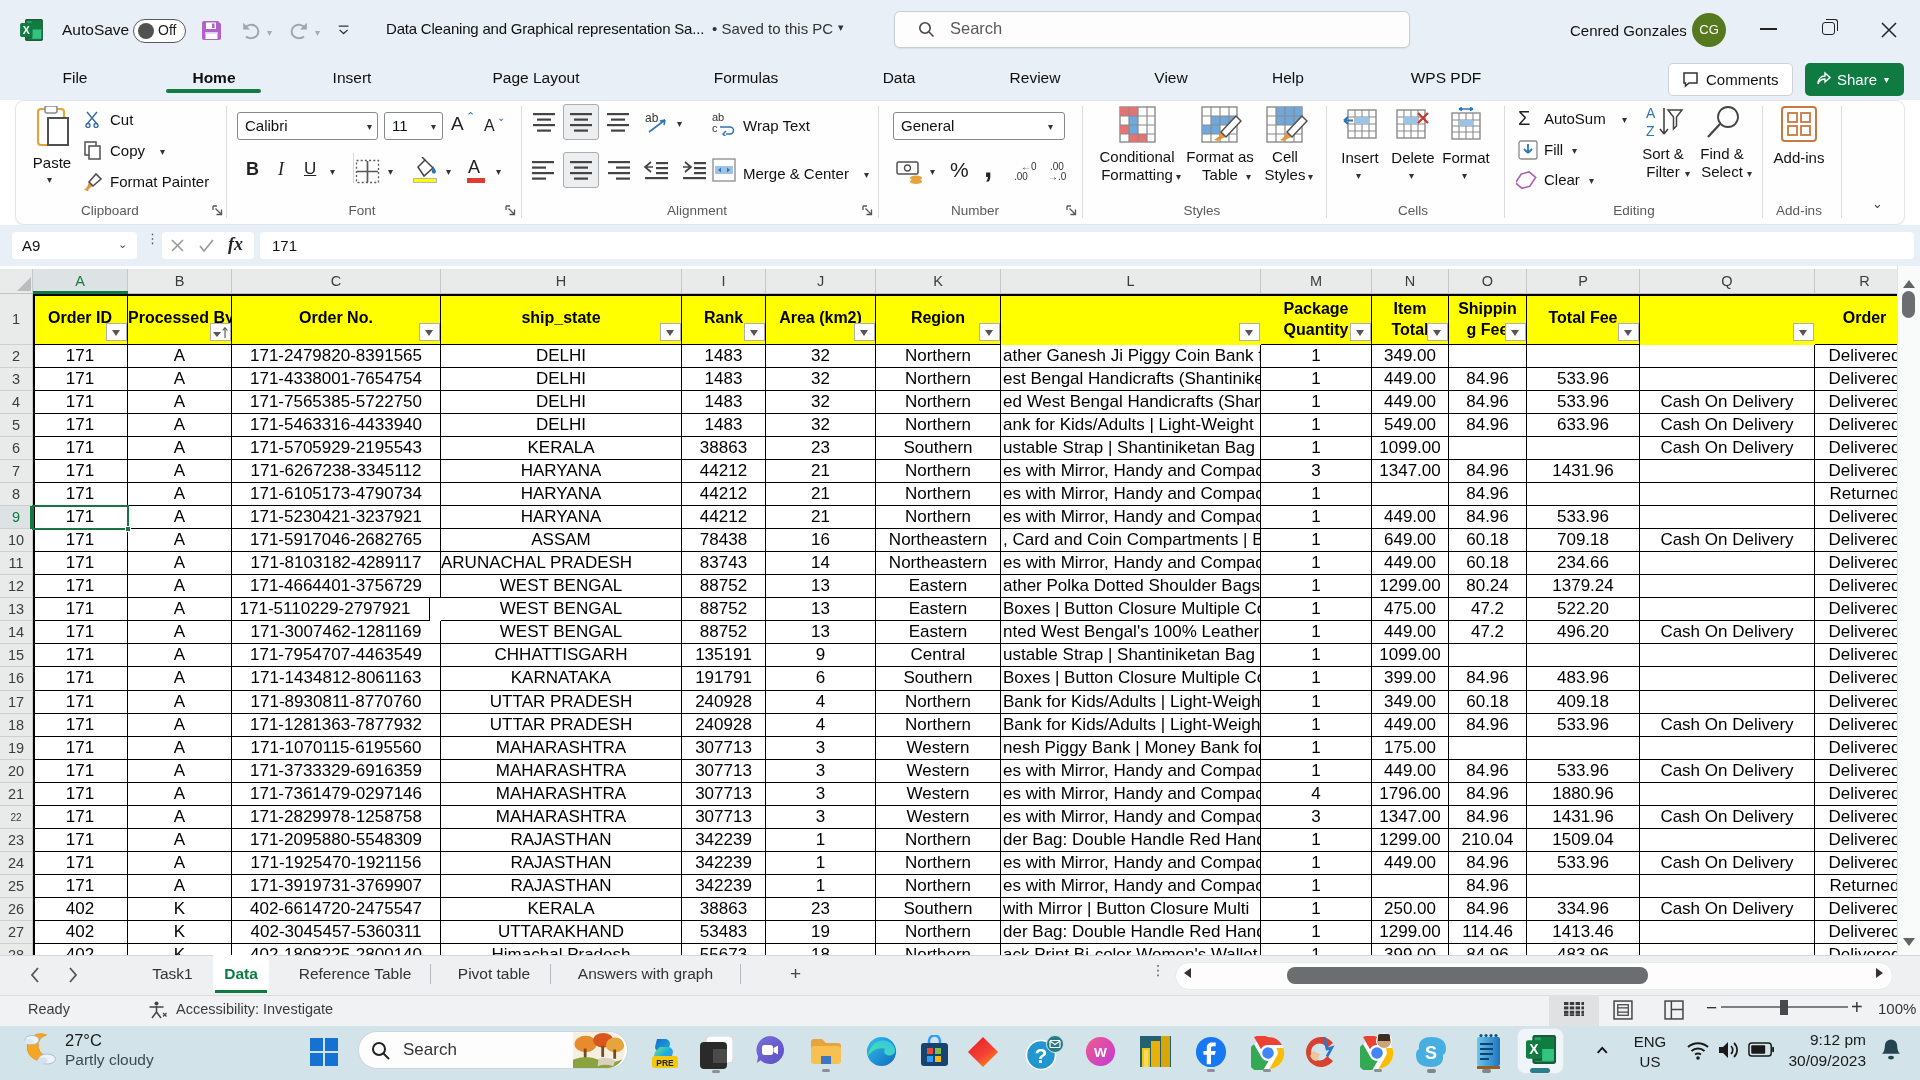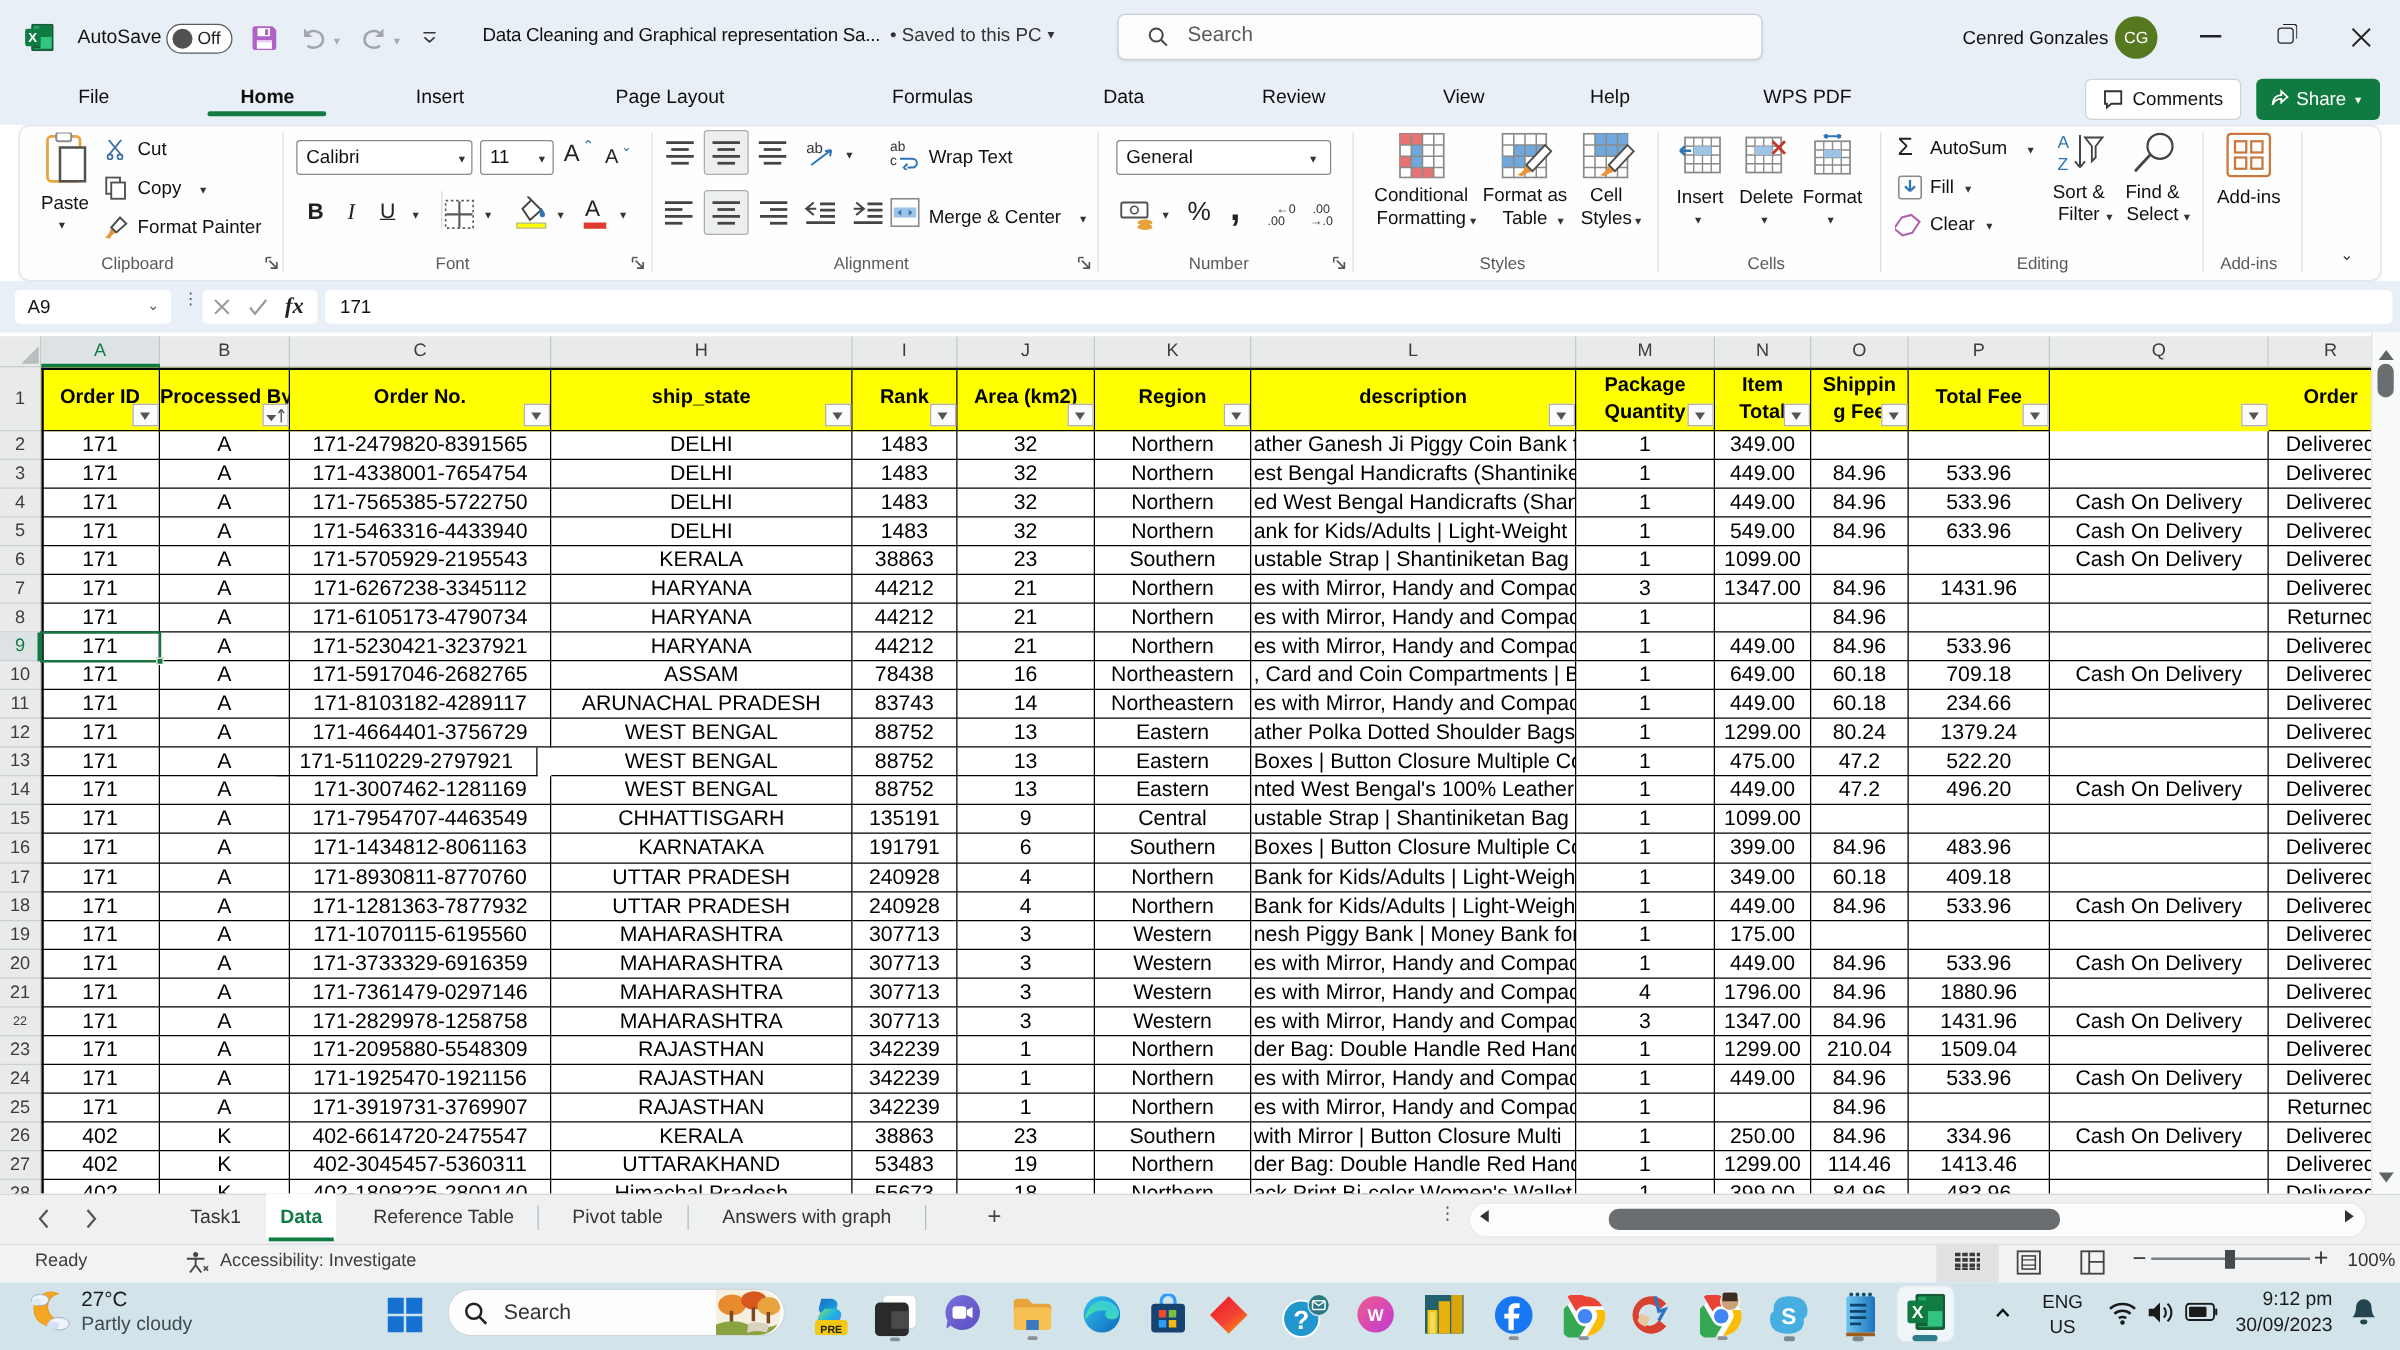--- a/index.html
+++ b/index.html
@@ -435,23 +435,20 @@
       <div style="line-height:48.5px;">ship_state</div>
     </div>
 <div class="ab ct" style="left:649px;top:0;width:84px;height:50.5px;border-right:1.5px solid #000;border-bottom:1.5px solid #000;font-size:16px;font-weight:bold;color:#000;overflow:hidden;white-space:nowrap;">
       <div style="line-height:48.5px;">Rank</div>
     </div>
 <div class="ab ct" style="left:733px;top:0;width:110px;height:50.5px;border-right:1.5px solid #000;border-bottom:1.5px solid #000;font-size:16px;font-weight:bold;color:#000;overflow:hidden;white-space:nowrap;">
       <div style="line-height:48.5px;">Area (km2)</div>
     </div>
 <div class="ab ct" style="left:843px;top:0;width:125px;height:50.5px;border-right:1.5px solid #000;border-bottom:1.5px solid #000;font-size:16px;font-weight:bold;color:#000;overflow:hidden;white-space:nowrap;">
       <div style="line-height:48.5px;">Region</div>
-    </div>
-<div class="ab ct" style="left:968px;top:0;width:260px;height:50.5px;border-right:1.5px solid #000;border-bottom:1.5px solid #000;font-size:16px;font-weight:bold;color:#000;overflow:hidden;white-space:nowrap;">
-      <div style="line-height:48.5px;">description</div>
     </div>
 <div class="ab ct" style="left:1228px;top:0;width:111px;height:50.5px;border-right:1.5px solid #000;border-bottom:1.5px solid #000;font-size:16px;font-weight:bold;color:#000;overflow:hidden;white-space:nowrap;">
       <div style="line-height:21px;padding-top:4px;">Package<br>Quantity</div>
     </div>
 <div class="ab ct" style="left:1339px;top:0;width:77px;height:50.5px;border-right:1.5px solid #000;border-bottom:1.5px solid #000;font-size:16px;font-weight:bold;color:#000;overflow:hidden;white-space:nowrap;">
       <div style="line-height:21px;padding-top:4px;">Item<br>Total</div>
     </div>
 <div class="ab ct" style="left:1416px;top:0;width:78px;height:50.5px;border-right:1.5px solid #000;border-bottom:1.5px solid #000;font-size:16px;font-weight:bold;color:#000;overflow:hidden;white-space:nowrap;">
       <div style="line-height:21px;padding-top:4px;">Shippin<br>g Fee</div>
     </div>
@@ -612,21 +609,21 @@
 <div class="ab" style="left:968px;top:235.06px;width:260px;height:23.07px;border-right:1.5px solid #000;border-bottom:1.5px solid #000;font-size:17px;color:#000;line-height:22.07px;overflow:hidden;white-space:nowrap;text-align:left;padding-left:2px;">, Card and Coin Compartments | Bla</div>
 <div class="ab" style="left:1228px;top:235.06px;width:111px;height:23.07px;border-right:1.5px solid #000;border-bottom:1.5px solid #000;font-size:17px;color:#000;line-height:22.07px;overflow:hidden;white-space:nowrap;text-align:center;">1</div>
 <div class="ab" style="left:1339px;top:235.06px;width:77px;height:23.07px;border-right:1.5px solid #000;border-bottom:1.5px solid #000;font-size:17px;color:#000;line-height:22.07px;overflow:hidden;white-space:nowrap;text-align:center;">649.00</div>
 <div class="ab" style="left:1416px;top:235.06px;width:78px;height:23.07px;border-right:1.5px solid #000;border-bottom:1.5px solid #000;font-size:17px;color:#000;line-height:22.07px;overflow:hidden;white-space:nowrap;text-align:center;">60.18</div>
 <div class="ab" style="left:1494px;top:235.06px;width:113px;height:23.07px;border-right:1.5px solid #000;border-bottom:1.5px solid #000;font-size:17px;color:#000;line-height:22.07px;overflow:hidden;white-space:nowrap;text-align:center;">709.18</div>
 <div class="ab" style="left:1607px;top:235.06px;width:175px;height:23.07px;border-right:1.5px solid #000;border-bottom:1.5px solid #000;font-size:17px;color:#000;line-height:22.07px;overflow:hidden;white-space:nowrap;text-align:center;">Cash On Delivery</div>
 <div class="ab" style="left:1782px;top:235.06px;width:100px;height:23.07px;border-right:1.5px solid #000;border-bottom:1.5px solid #000;font-size:17px;color:#000;line-height:22.07px;overflow:hidden;white-space:nowrap;text-align:center;">Delivered</div>
 <div class="ab" style="left:0px;top:258.13px;width:95px;height:23.07px;border-right:1.5px solid #000;border-bottom:1.5px solid #000;font-size:17px;color:#000;line-height:22.07px;overflow:hidden;white-space:nowrap;text-align:center;">171</div>
 <div class="ab" style="left:95px;top:258.13px;width:104px;height:23.07px;border-right:1.5px solid #000;border-bottom:1.5px solid #000;font-size:17px;color:#000;line-height:22.07px;overflow:hidden;white-space:nowrap;text-align:center;">A</div>
 <div class="ab" style="left:199px;top:258.13px;width:209px;height:23.07px;border-right:1.5px solid #000;border-bottom:1.5px solid #000;font-size:17px;color:#000;line-height:22.07px;overflow:hidden;white-space:nowrap;text-align:center;">171-8103182-4289117</div>
-<div class="ab" style="left:408px;top:258.13px;width:241px;height:23.07px;border-right:1.5px solid #000;border-bottom:1.5px solid #000;font-size:17px;color:#000;line-height:22.07px;overflow:hidden;white-space:nowrap;text-align:center;">ARUNACHAL PRADESH</div>
+<div class="ab" style="left:408px;top:258.13px;width:241px;height:23.07px;border-right:1.5px solid #000;border-bottom:1.5px solid #000;font-size:17px;color:#000;line-height:22.07px;overflow:hidden;white-space:nowrap;text-align:left;">ARUNACHAL PRADESH</div>
 <div class="ab" style="left:649px;top:258.13px;width:84px;height:23.07px;border-right:1.5px solid #000;border-bottom:1.5px solid #000;font-size:17px;color:#000;line-height:22.07px;overflow:hidden;white-space:nowrap;text-align:center;">83743</div>
 <div class="ab" style="left:733px;top:258.13px;width:110px;height:23.07px;border-right:1.5px solid #000;border-bottom:1.5px solid #000;font-size:17px;color:#000;line-height:22.07px;overflow:hidden;white-space:nowrap;text-align:center;">14</div>
 <div class="ab" style="left:843px;top:258.13px;width:125px;height:23.07px;border-right:1.5px solid #000;border-bottom:1.5px solid #000;font-size:17px;color:#000;line-height:22.07px;overflow:hidden;white-space:nowrap;text-align:center;">Northeastern</div>
 <div class="ab" style="left:968px;top:258.13px;width:260px;height:23.07px;border-right:1.5px solid #000;border-bottom:1.5px solid #000;font-size:17px;color:#000;line-height:22.07px;overflow:hidden;white-space:nowrap;text-align:left;padding-left:2px;">es with Mirror, Handy and Compact</div>
 <div class="ab" style="left:1228px;top:258.13px;width:111px;height:23.07px;border-right:1.5px solid #000;border-bottom:1.5px solid #000;font-size:17px;color:#000;line-height:22.07px;overflow:hidden;white-space:nowrap;text-align:center;">1</div>
 <div class="ab" style="left:1339px;top:258.13px;width:77px;height:23.07px;border-right:1.5px solid #000;border-bottom:1.5px solid #000;font-size:17px;color:#000;line-height:22.07px;overflow:hidden;white-space:nowrap;text-align:center;">449.00</div>
 <div class="ab" style="left:1416px;top:258.13px;width:78px;height:23.07px;border-right:1.5px solid #000;border-bottom:1.5px solid #000;font-size:17px;color:#000;line-height:22.07px;overflow:hidden;white-space:nowrap;text-align:center;">60.18</div>
 <div class="ab" style="left:1494px;top:258.13px;width:113px;height:23.07px;border-right:1.5px solid #000;border-bottom:1.5px solid #000;font-size:17px;color:#000;line-height:22.07px;overflow:hidden;white-space:nowrap;text-align:center;">234.66</div>
 <div class="ab" style="left:1607px;top:258.13px;width:175px;height:23.07px;border-right:1.5px solid #000;border-bottom:1.5px solid #000;font-size:17px;color:#000;line-height:22.07px;overflow:hidden;white-space:nowrap;text-align:center;"></div>
 <div class="ab" style="left:1782px;top:258.13px;width:100px;height:23.07px;border-right:1.5px solid #000;border-bottom:1.5px solid #000;font-size:17px;color:#000;line-height:22.07px;overflow:hidden;white-space:nowrap;text-align:center;">Delivered</div>

